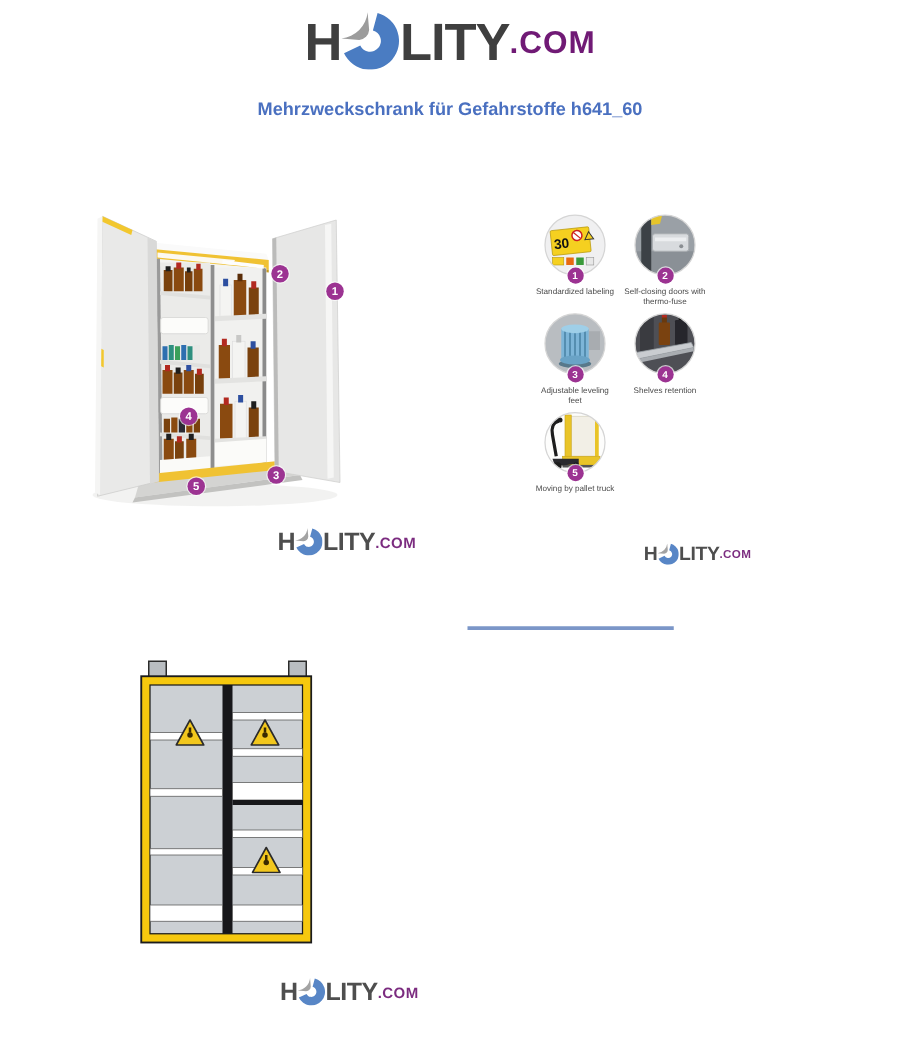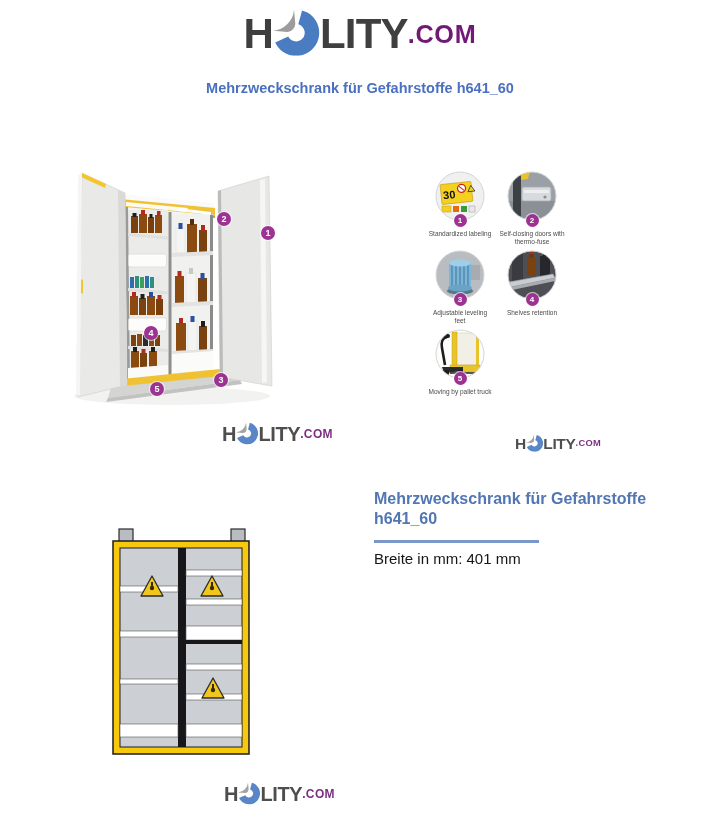--- a/index.html
+++ b/index.html
@@ -388,26 +388,21 @@
       </g>
       <g>
         <polygon points="101,150 112,170 90,170" fill="#f2c71d" stroke="#2b2b2b" stroke-width="1.3" stroke-linejoin="round"></polygon>
         <circle cx="101" cy="162" r="2.2" fill="#3a2a00"></circle>
           <rect x="100" y="156" width="2" height="4" fill="#3a2a00"></rect>
       </g>
     </svg>
   </div>
 
   <div class="detail">
-    <h2 class="detail-title">
-      <span>Mehrzweckschrank für Gefahrstoffe</span><br>
-      <span>h641_60</span>
-    </h2>
     <div class="detail-divider"></div>
-    <p class="spec">Breite in mm: 401 mm</p>
   </div>
 
   <div class="logo logo-md wm wm3">
     <span class="lt">H</span>
     <span class="o-icon">
       <svg viewBox="0 0 48 48">
         <path d="M 0.1 21.9 A 24 24 0 0 0 21.9 0.1 L 23.2 15.0 A 9 9 0 0 1 15.0 23.2 Z" fill="#9c9c9c"></path>
         <path d="M 30.2 0.8 A 24 24 0 1 1 2.3 34.2 L 15.8 27.8 A 9 9 0 1 0 26.3 15.3 Z" fill="#4a7cc2"></path>
       </svg>
     </span>

